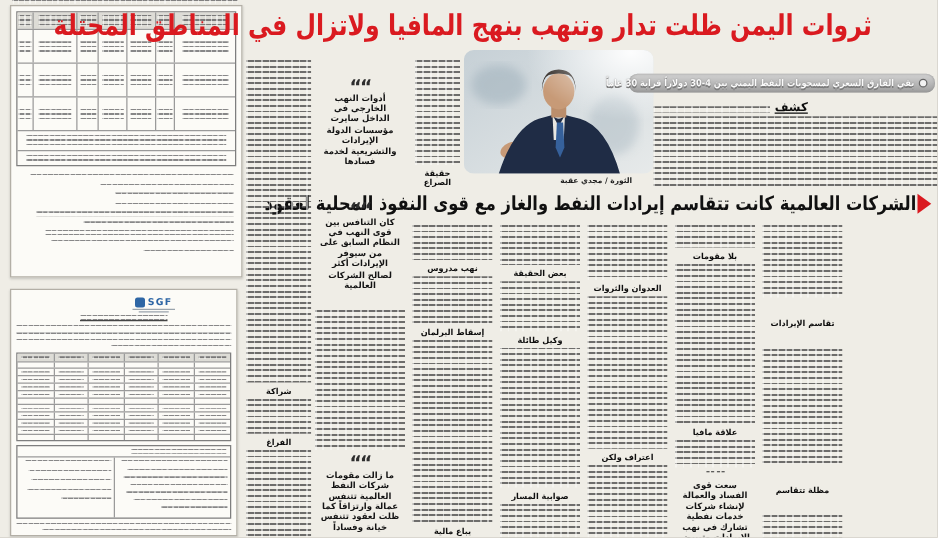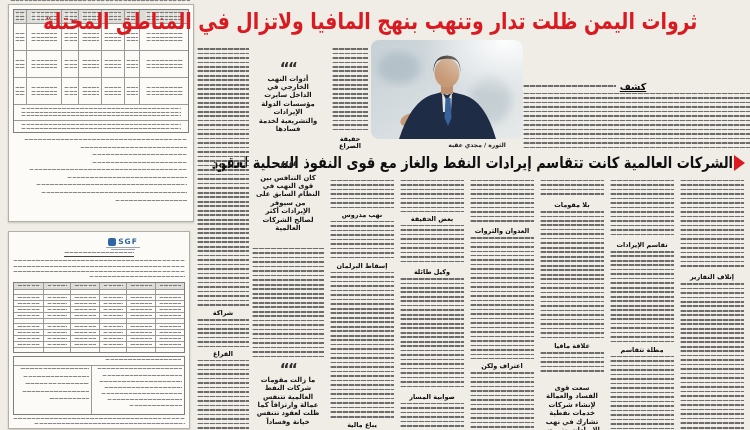--- a/index.html
+++ b/index.html
@@ -499,20 +499,24 @@
       <path d="M71,52 L76,61 L81,52 L80,72 L72,72 Z" fill="#e9e7e1"></path>
       <path d="M74.5,58 L79.5,58 L80.5,78 L77,86 L73.5,78 Z" fill="#36619b"></path>
       <rect x="70" y="44" width="12" height="10" fill="#bb8e6c"></rect>
       <ellipse cx="76" cy="33" rx="12.5" ry="14.5" fill="#c79a77"></ellipse>
       <path d="M62.5,33 Q62,16 76,15.5 Q90,16 89.5,33 Q89,22 84,20 Q76,17.5 68,20 Q63,22 62.5,33 Z" fill="#241d18"></path>
       <rect width="152" height="99" fill="url(#fade)"></rect>
     </svg>
   </div>
   <div id="photo-caption">الثورة / مجدي عقبة</div>
 
+  <div class="banner" style="top:59px;height:15px;">
+    <span class="bdot"></span>
+    <span class="btext">بقي الفارق السعري لمسحوبات النفط اليمني بين 4-30 دولاراً قرابة 30 عاماً</span>
+  </div>
 
   <div id="kashf">كشف</div>
   <div class="tx" style="position:absolute;left:523px;top:85px;width:93px;height:5px;"></div>
   <div class="tx" style="position:absolute;left:523px;top:93px;width:227px;height:56px;"></div>
 
   <div id="section-marker" style="border-left: 11px solid rgb(218, 26, 32);"></div>
   <div id="section-headline">الشركات العالمية كانت تتقاسم إيرادات النفط والغاز مع قوى النفوذ المحلية لعقود</div>
 
 <div class="col" style="left: 197px; top: 48px; width: 52px; height: 382px;">
       <div class="tx" style="height: 258px; margin-bottom: 3px;"></div>
@@ -568,25 +572,20 @@
       <div class="tx" style="height: 18px; margin-bottom: 3px;"></div>
       <div class="sh">بلا مقومات</div>
       <div class="tx" style="height: 128px; margin-bottom: 3px;"></div>
       <div class="sh">علاقة مافيا</div>
       <div class="tx" style="height: 22px; margin-bottom: 3px;"></div>
       <div class="q" style="height: 62px;">
         <div class="qm">““</div>
         <div class="qt">سعت قوى الفساد والعمالة لإنشاء شركات خدمات نفطية تشارك في نهب الإيرادات وتبييض الأموال</div>
       </div>
     </div>
-    <div class="col" style="left: 610px; top: 180px; width: 64px; height: 250px;">
+    <div class="col" style="left: 610px; top: 180px; width: 64px; height: 250px; gap: 14px;">
       <div class="tx" style="height: 58px; margin-bottom: 3px;"></div>
       <div class="sh">تقاسم الإيرادات</div>
       <div class="tx" style="height: 92px; margin-bottom: 3px;"></div>
       <div class="sh">مظلة تتقاسم</div>
       <div class="tx" style="height: 80px; margin-bottom: 3px;"></div>
     </div>
-    <div class="col" style="left: 680px; top: 180px; width: 64px; height: 250px;">
-      <div class="tx" style="height: 90px; margin-bottom: 3px;"></div>
-      <div class="sh">إتلاف التقارير</div>
-      <div class="tx" style="height: 150px; margin-bottom: 3px;"></div>
-    </div>
   </div>
 
 </body></html>

